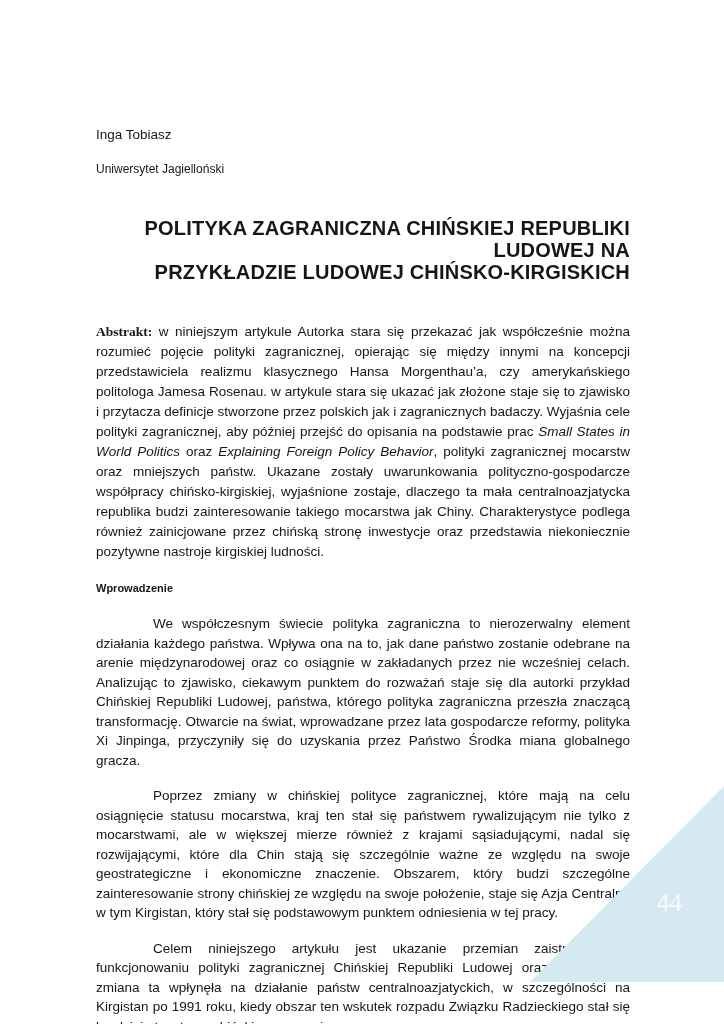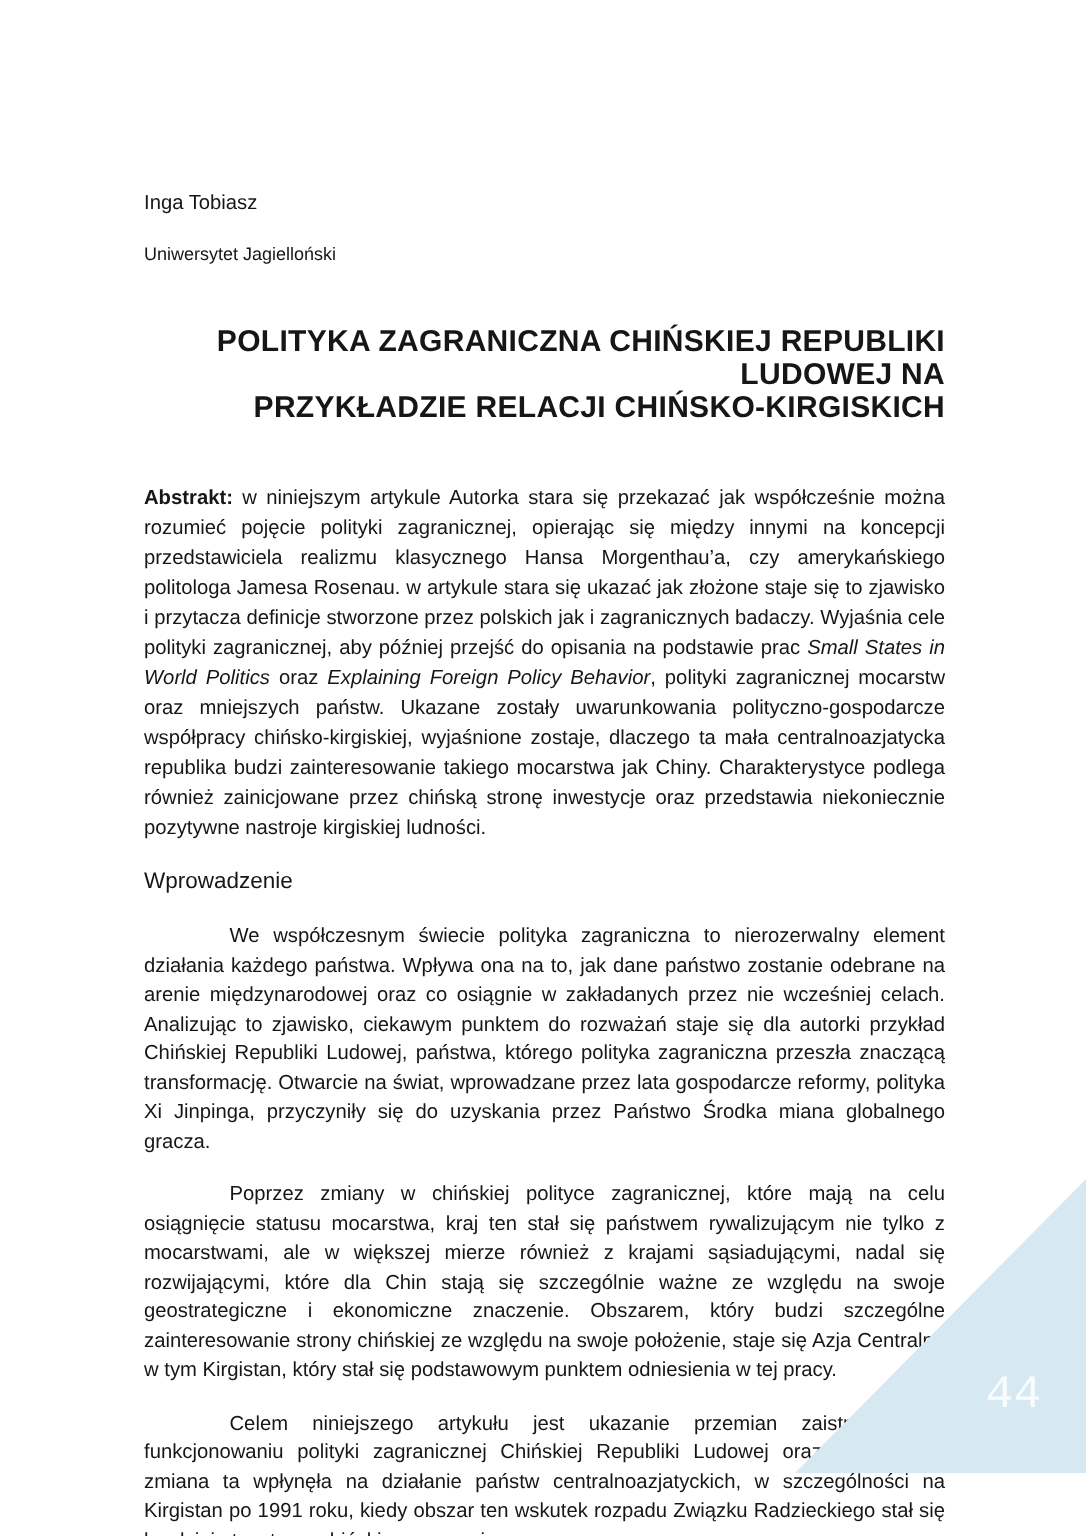--- a/index.html
+++ b/index.html
@@ -54,69 +54,70 @@
     line-height: 20px;
     text-align: justify;
   }
   .keywords {
     font-size: 13.5px;
     line-height: 20px;
     text-align: left;
   }
   .section-heading {
     margin-top: 13px !important;
-    font-size: 15px;
-    font-weight: normal;
+    font-size: 11px;
+    font-weight: bold;
     line-height: 20px;
   }
   .body-para {
     font-size: 13.5px;
     line-height: 19.5px;
     text-align: justify;
     text-indent: 57px;
   }
   .body-para.first {
     margin-top: 11px !important;
   }
   b.inline-label {
     font-weight: bold;
+    font-family: Liberation Serif, serif;
   }
   .corner-triangle {
     position: absolute;
     left: 530px;
     top: 786px;
     width: 194px;
     height: 196px;
     clip-path: polygon(100% 0, 0 100%, 100% 100%);
     background: #d6e8f2;
   }
   .page-number {
     position: absolute;
     left: 657px;
-    top: 917px;
-    font-size: 31px;
+    top: 889px;
+    font-size: 25px;
     line-height: 28px;
     color: rgba(255, 255, 255, 0.85);
-    font-family: Liberation Mono, monospace;
+    font-family: Liberation Serif, serif;
   }
 </style>
 </head>
 <body>
 
 <div class="page">
 
   <div class="content">
 
     <p class="author">Inga Tobiasz</p>
 
     <p class="affiliation">Uniwersytet Jagielloński</p>
 
     <h1 class="title">
       <div>POLITYKA ZAGRANICZNA CHIŃSKIEJ REPUBLIKI LUDOWEJ NA</div>
-      <div>PRZYKŁADZIE RELACJI CHIŃSKO-KIRGISKICH</div>
+      <div>PRZYKŁADZIE LUDOWEJ CHIŃSKO-KIRGISKICH</div>
     </h1>
 
     <p class="abstract"><b class="inline-label">Abstrakt:</b><span><span> w niniejszym artykule Autorka stara się przekazać jak współcześnie można rozumieć pojęcie polityki zagranicznej, opierając się między innymi na koncepcji przedstawiciela realizmu klasycznego Hansa Morgenthau’a, czy amerykańskiego politologa Jamesa Rosenau. w artykule stara się ukazać jak złożone staje się to zjawisko i przytacza definicje stworzone przez polskich jak i zagranicznych badaczy. Wyjaśnia cele polityki zagranicznej, aby później przejść do opisania na podstawie prac </span><i>Small States in World Politics</i><span> oraz </span><i>Explaining Foreign Policy Behavior</i><span>, polityki zagranicznej mocarstw oraz mniejszych państw. Ukazane zostały uwarunkowania polityczno-gospodarcze współpracy chińsko-kirgiskiej, wyjaśnione zostaje, dlaczego ta mała centralnoazjatycka republika budzi zainteresowanie takiego mocarstwa jak Chiny. Charakterystyce podlega również zainicjowane przez chińską stronę inwestycje oraz przedstawia niekoniecznie pozytywne nastroje kirgiskiej ludności.</span></span></p>
 
 
     <h2 class="section-heading">Wprowadzenie</h2>
 
     <p class="body-para first">We współczesnym świecie polityka zagraniczna to nierozerwalny element działania każdego państwa. Wpływa ona na to, jak dane państwo zostanie odebrane na arenie międzynarodowej oraz co osiągnie w zakładanych przez nie wcześniej celach. Analizując to zjawisko, ciekawym punktem do rozważań staje się dla autorki przykład Chińskiej Republiki Ludowej, państwa, którego polityka zagraniczna przeszła znaczącą transformację. Otwarcie na świat, wprowadzane przez lata gospodarcze reformy, polityka Xi Jinpinga, przyczyniły się do uzyskania przez Państwo Środka miana globalnego gracza.</p>
 
     <p class="body-para">Poprzez zmiany w chińskiej polityce zagranicznej, które mają na celu osiągnięcie statusu mocarstwa, kraj ten stał się państwem rywalizującym nie tylko z mocarstwami, ale w większej mierze również z krajami sąsiadującymi, nadal się rozwijającymi, które dla Chin stają się szczególnie ważne ze względu na swoje geostrategiczne i ekonomiczne znaczenie. Obszarem, który budzi szczególne zainteresowanie strony chińskiej ze względu na swoje położenie, staje się Azja Centralna w tym Kirgistan, który stał się podstawowym punktem odniesienia w tej pracy.</p>

